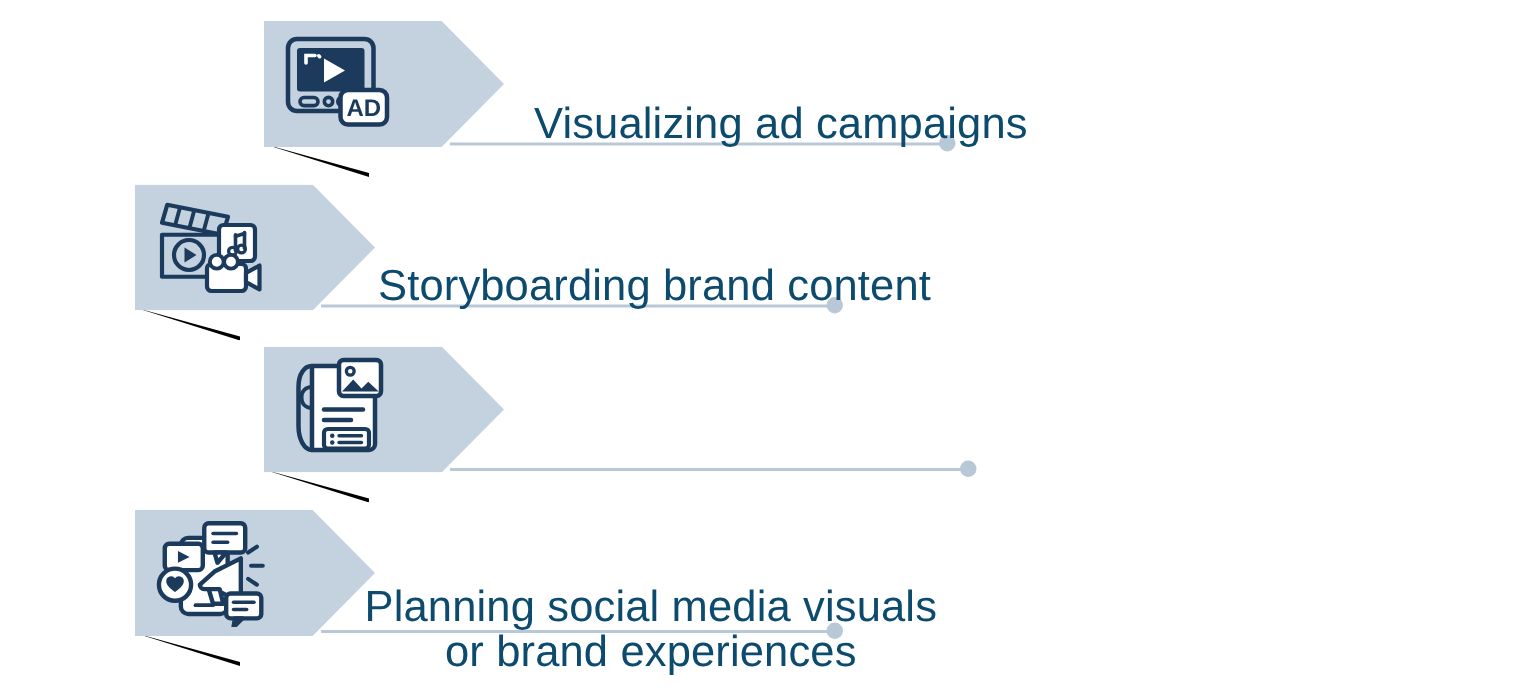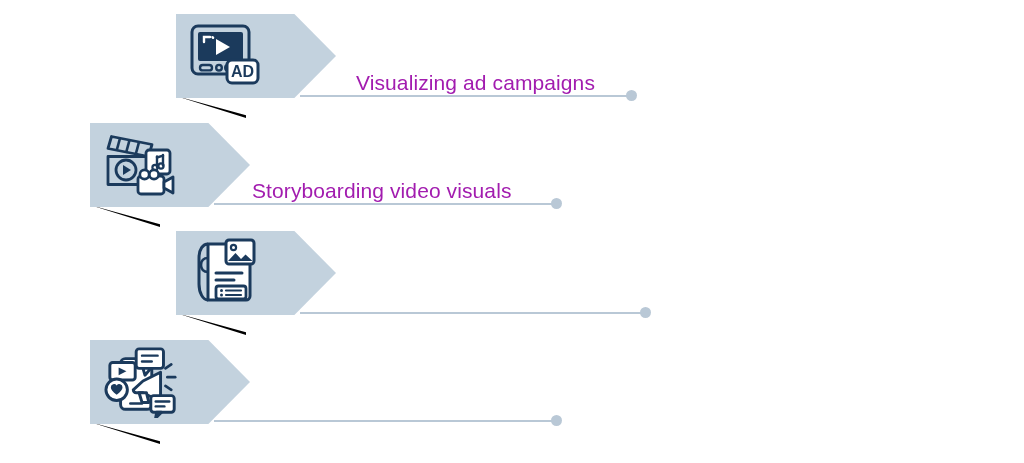--- a/index.html
+++ b/index.html
@@ -47,22 +47,22 @@
     width: 78px;
     height: 70px;
     display: flex;
     align-items: center;
   }
   .icon-wrap svg {
     display: block;
   }
   .label {
     position: absolute;
-    font-size: 21px;
-    color: #a21caf;
+    font-size: 29px;
+    color: #0c4a6e;
     letter-spacing: 0.1px;
     white-space: nowrap;
     line-height: 30px;
     font-weight: 400;
   }
   .label.two-line {
     text-align: center;
     line-height: 30px;
   }
   .connector {
@@ -130,21 +130,21 @@
         <circle cx="55" cy="37.5" r="2.6" stroke="#1b3a5c" stroke-width="2.2"></circle>
         <circle cx="61" cy="36" r="2.6" stroke="#1b3a5c" stroke-width="2.2"></circle>
         <rect x="38" y="46" width="26" height="18" rx="3" fill="#ffffff" stroke="#1b3a5c" stroke-width="2.8"></rect>
         <path d="M64 52l9-5v16l-9-5z" fill="#ffffff" stroke="#1b3a5c" stroke-width="2.8" stroke-linejoin="round"></path>
         <circle cx="44.5" cy="44.5" r="4.6" fill="#ffffff" stroke="#1b3a5c" stroke-width="2.6"></circle>
         <circle cx="54" cy="44.5" r="4.6" fill="#ffffff" stroke="#1b3a5c" stroke-width="2.6"></circle>
       </svg>
     </div>
     <div class="connector" style="left:214px; top:203px; width:342px;"></div>
     <div class="dot" style="left:551px; top:198px;"></div>
-    <div class="label" style="left:252px; top:176px;">Storyboarding video visuals</div>
+    <div class="label" style="left:252px; top:176px;">Storyboarding brand content</div>
   </div>
 
   <div class="row">
     <div class="shadow" style="left:176px; top:313px; width:70px; height:22px;
                 clip-path: polygon(0 0, 100% 100%, 100% 88%, 0 0, 0 100%);"></div>
     <div class="banner" style="left:176px; top:231px; width:160px;">
       <div class="banner-shape" style="clip-path: polygon(0 0, 74% 0, 100% 50%, 74% 100%, 0 100%);"></div>
     </div>
     <div class="icon-wrap" style="left:190px; top:238px;">
       <svg width="72" height="70" viewBox="0 0 72 70" fill="none">
@@ -191,15 +191,19 @@
         <path d="M65 31h8" stroke="#1b3a5c" stroke-width="2.8" stroke-linecap="round"></path>
         <path d="M63 40l6 4" stroke="#1b3a5c" stroke-width="2.8" stroke-linecap="round"></path>
         <rect x="48" y="50" width="24" height="17" rx="3" fill="#ffffff" stroke="#1b3a5c" stroke-width="3"></rect>
         <path d="M54 67l-1 6 6-6z" fill="#ffffff" stroke="#1b3a5c" stroke-width="3" stroke-linejoin="round"></path>
         <path d="M53 56h14" stroke="#1b3a5c" stroke-width="2.4" stroke-linecap="round"></path>
         <path d="M53 61h9" stroke="#1b3a5c" stroke-width="2.4" stroke-linecap="round"></path>
       </svg>
     </div>
     <div class="connector" style="left:214px; top:420px; width:342px;"></div>
     <div class="dot" style="left:551px; top:415px;"></div>
+    <div class="label two-line" style="left:243px; top:390px;">
+      <div>Planning social media visuals</div>
+      <div>or brand experiences</div>
+    </div>
   </div>
 
 </div>
 
 </body></html>

